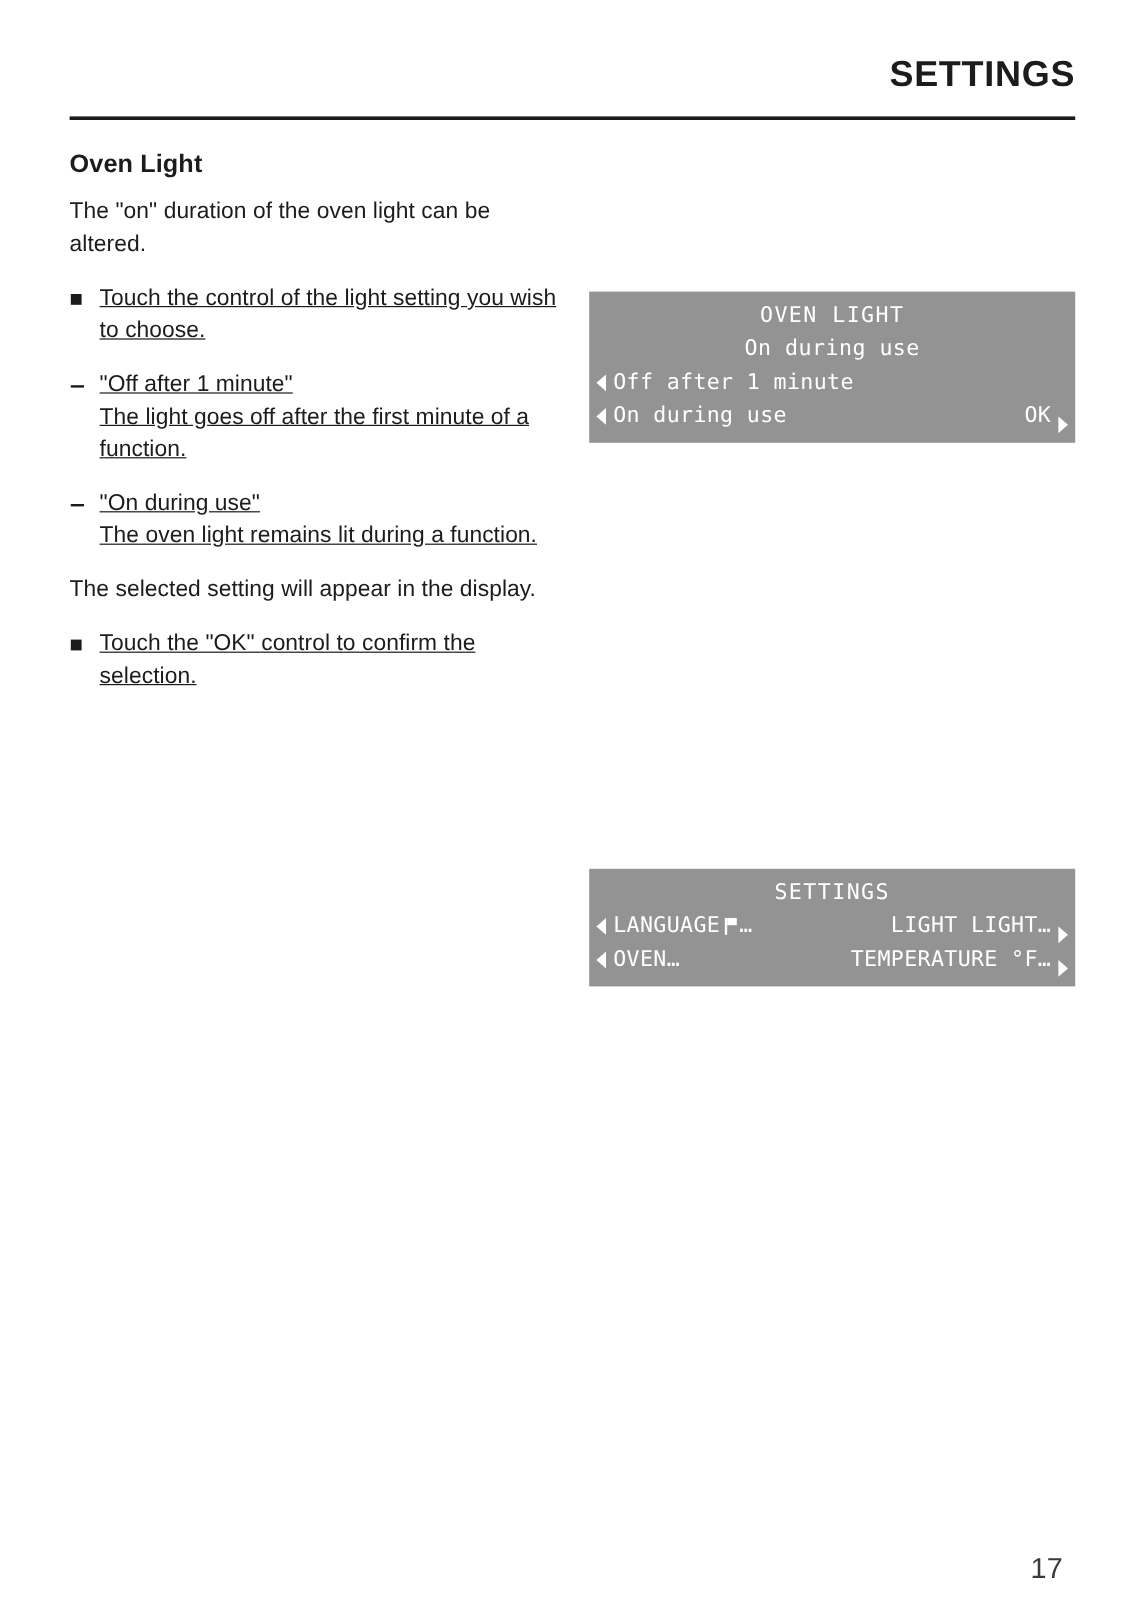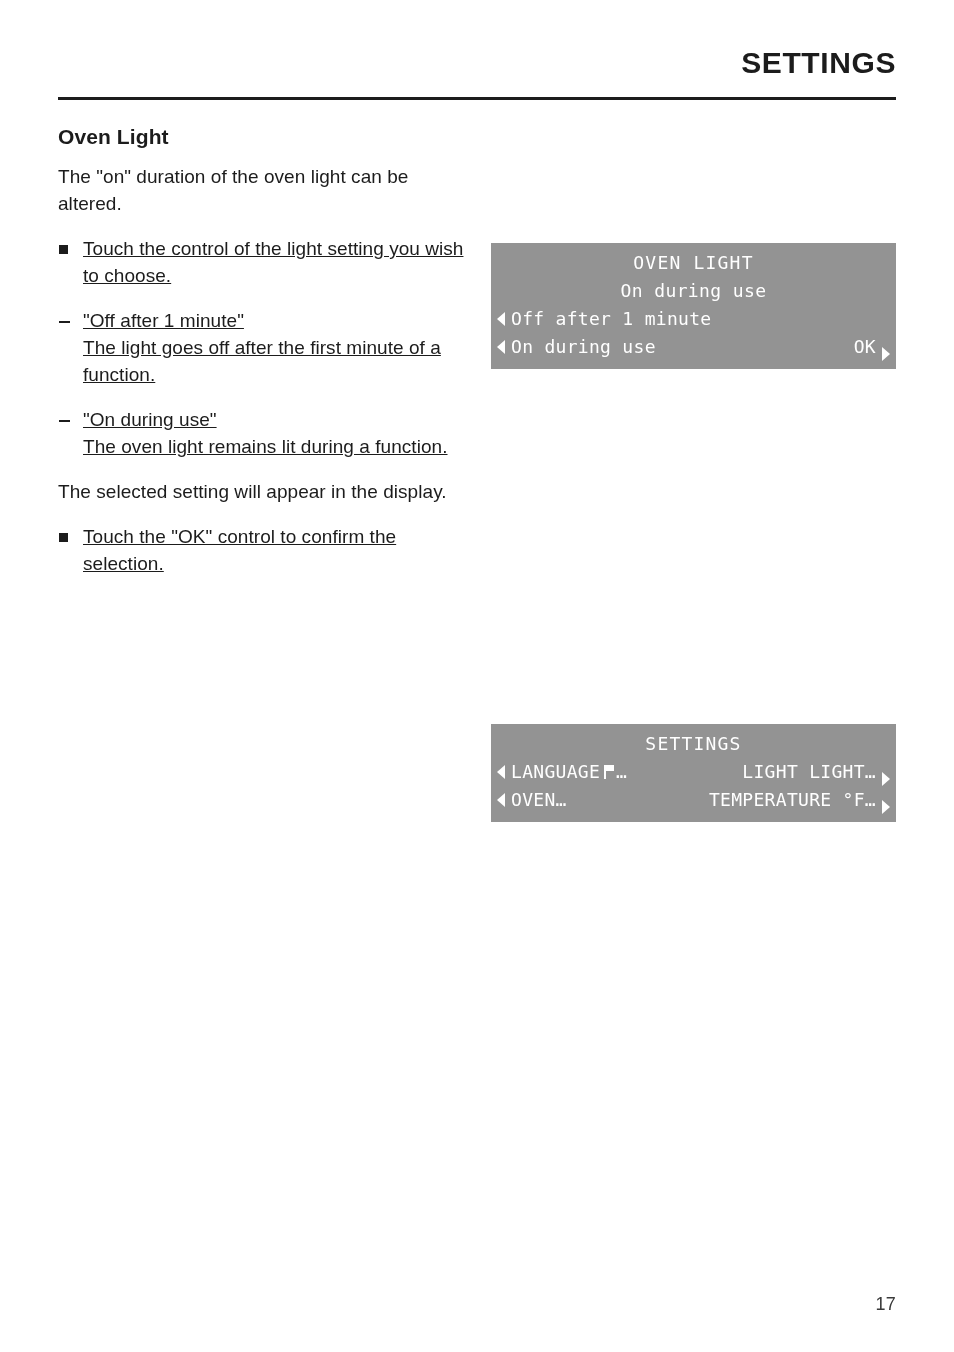--- a/index.html
+++ b/index.html
@@ -202,23 +202,23 @@
   }
   #lcd-settings-menu {
     position: absolute;
     left: 491px;
     top: 724px;
   }
 
   
   .page-number {
     position: absolute;
-    right: 58px;
+    right: 68px;
     top: 1294px;
-    font-size: 18px;
+    font-size: 24px;
     color: #3a3a3a;
     letter-spacing: 0.3px;
   }
 </style>
 </head>
 <body>
 
 <div class="page-header">
   <div class="title">SETTINGS</div>
 </div>

